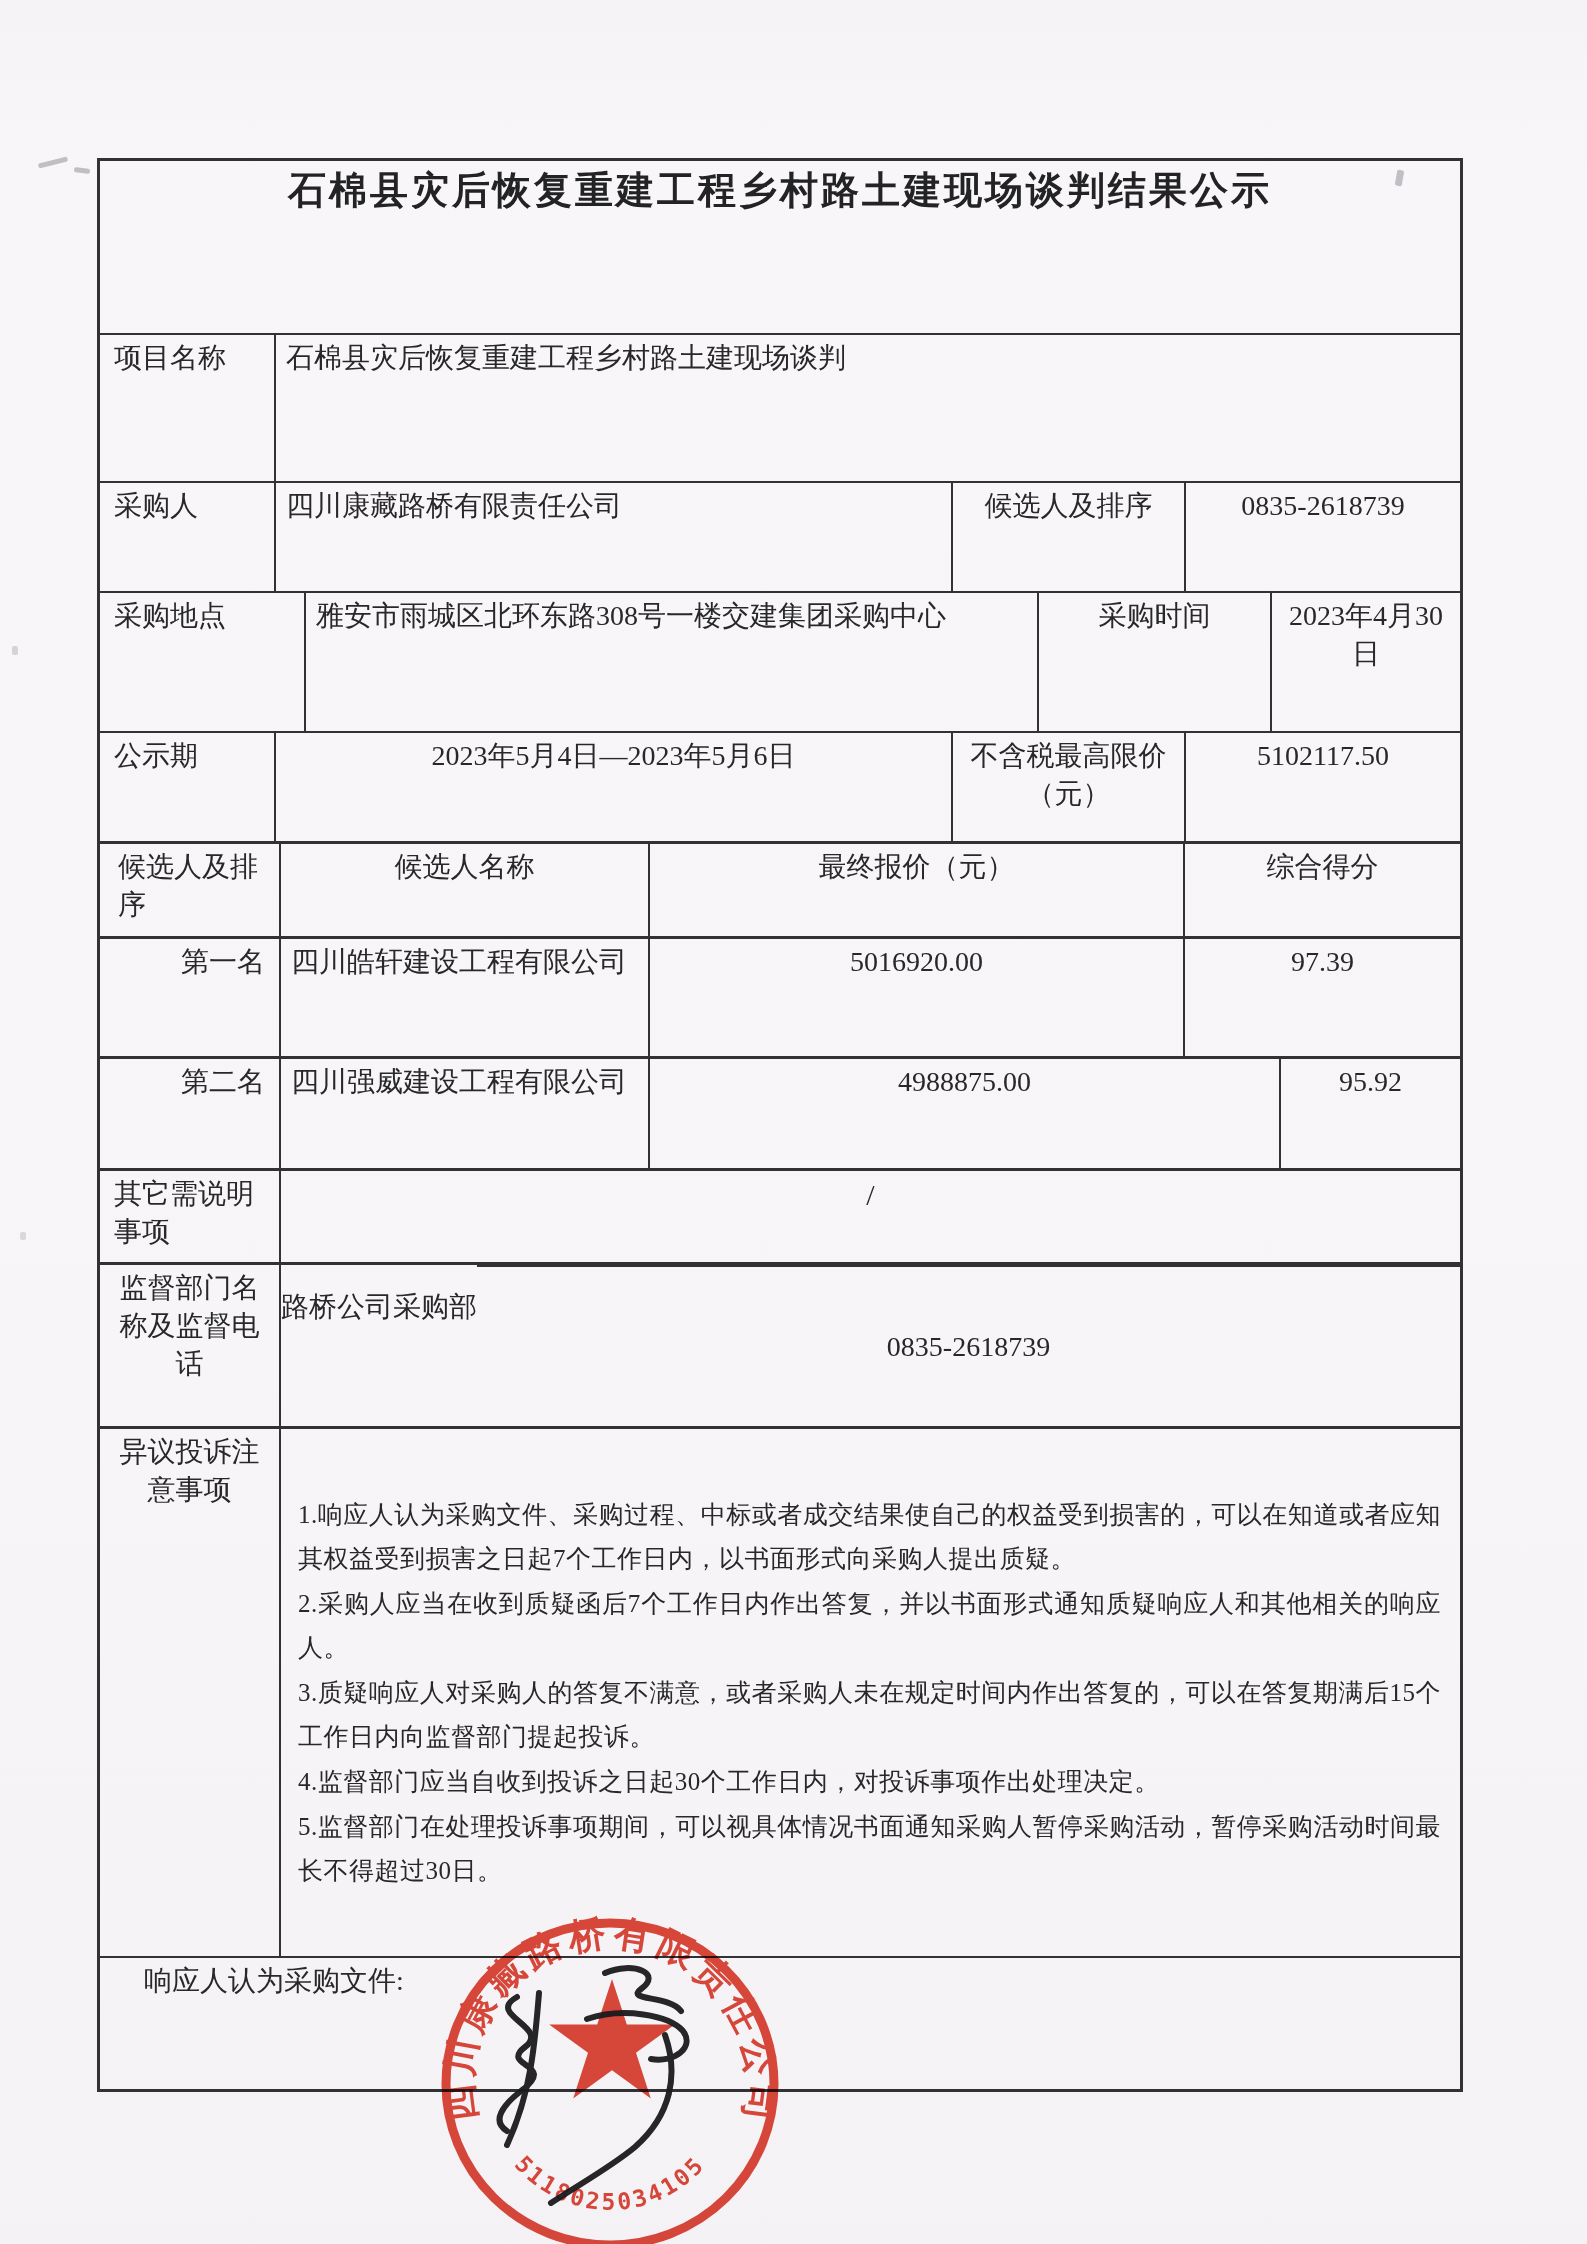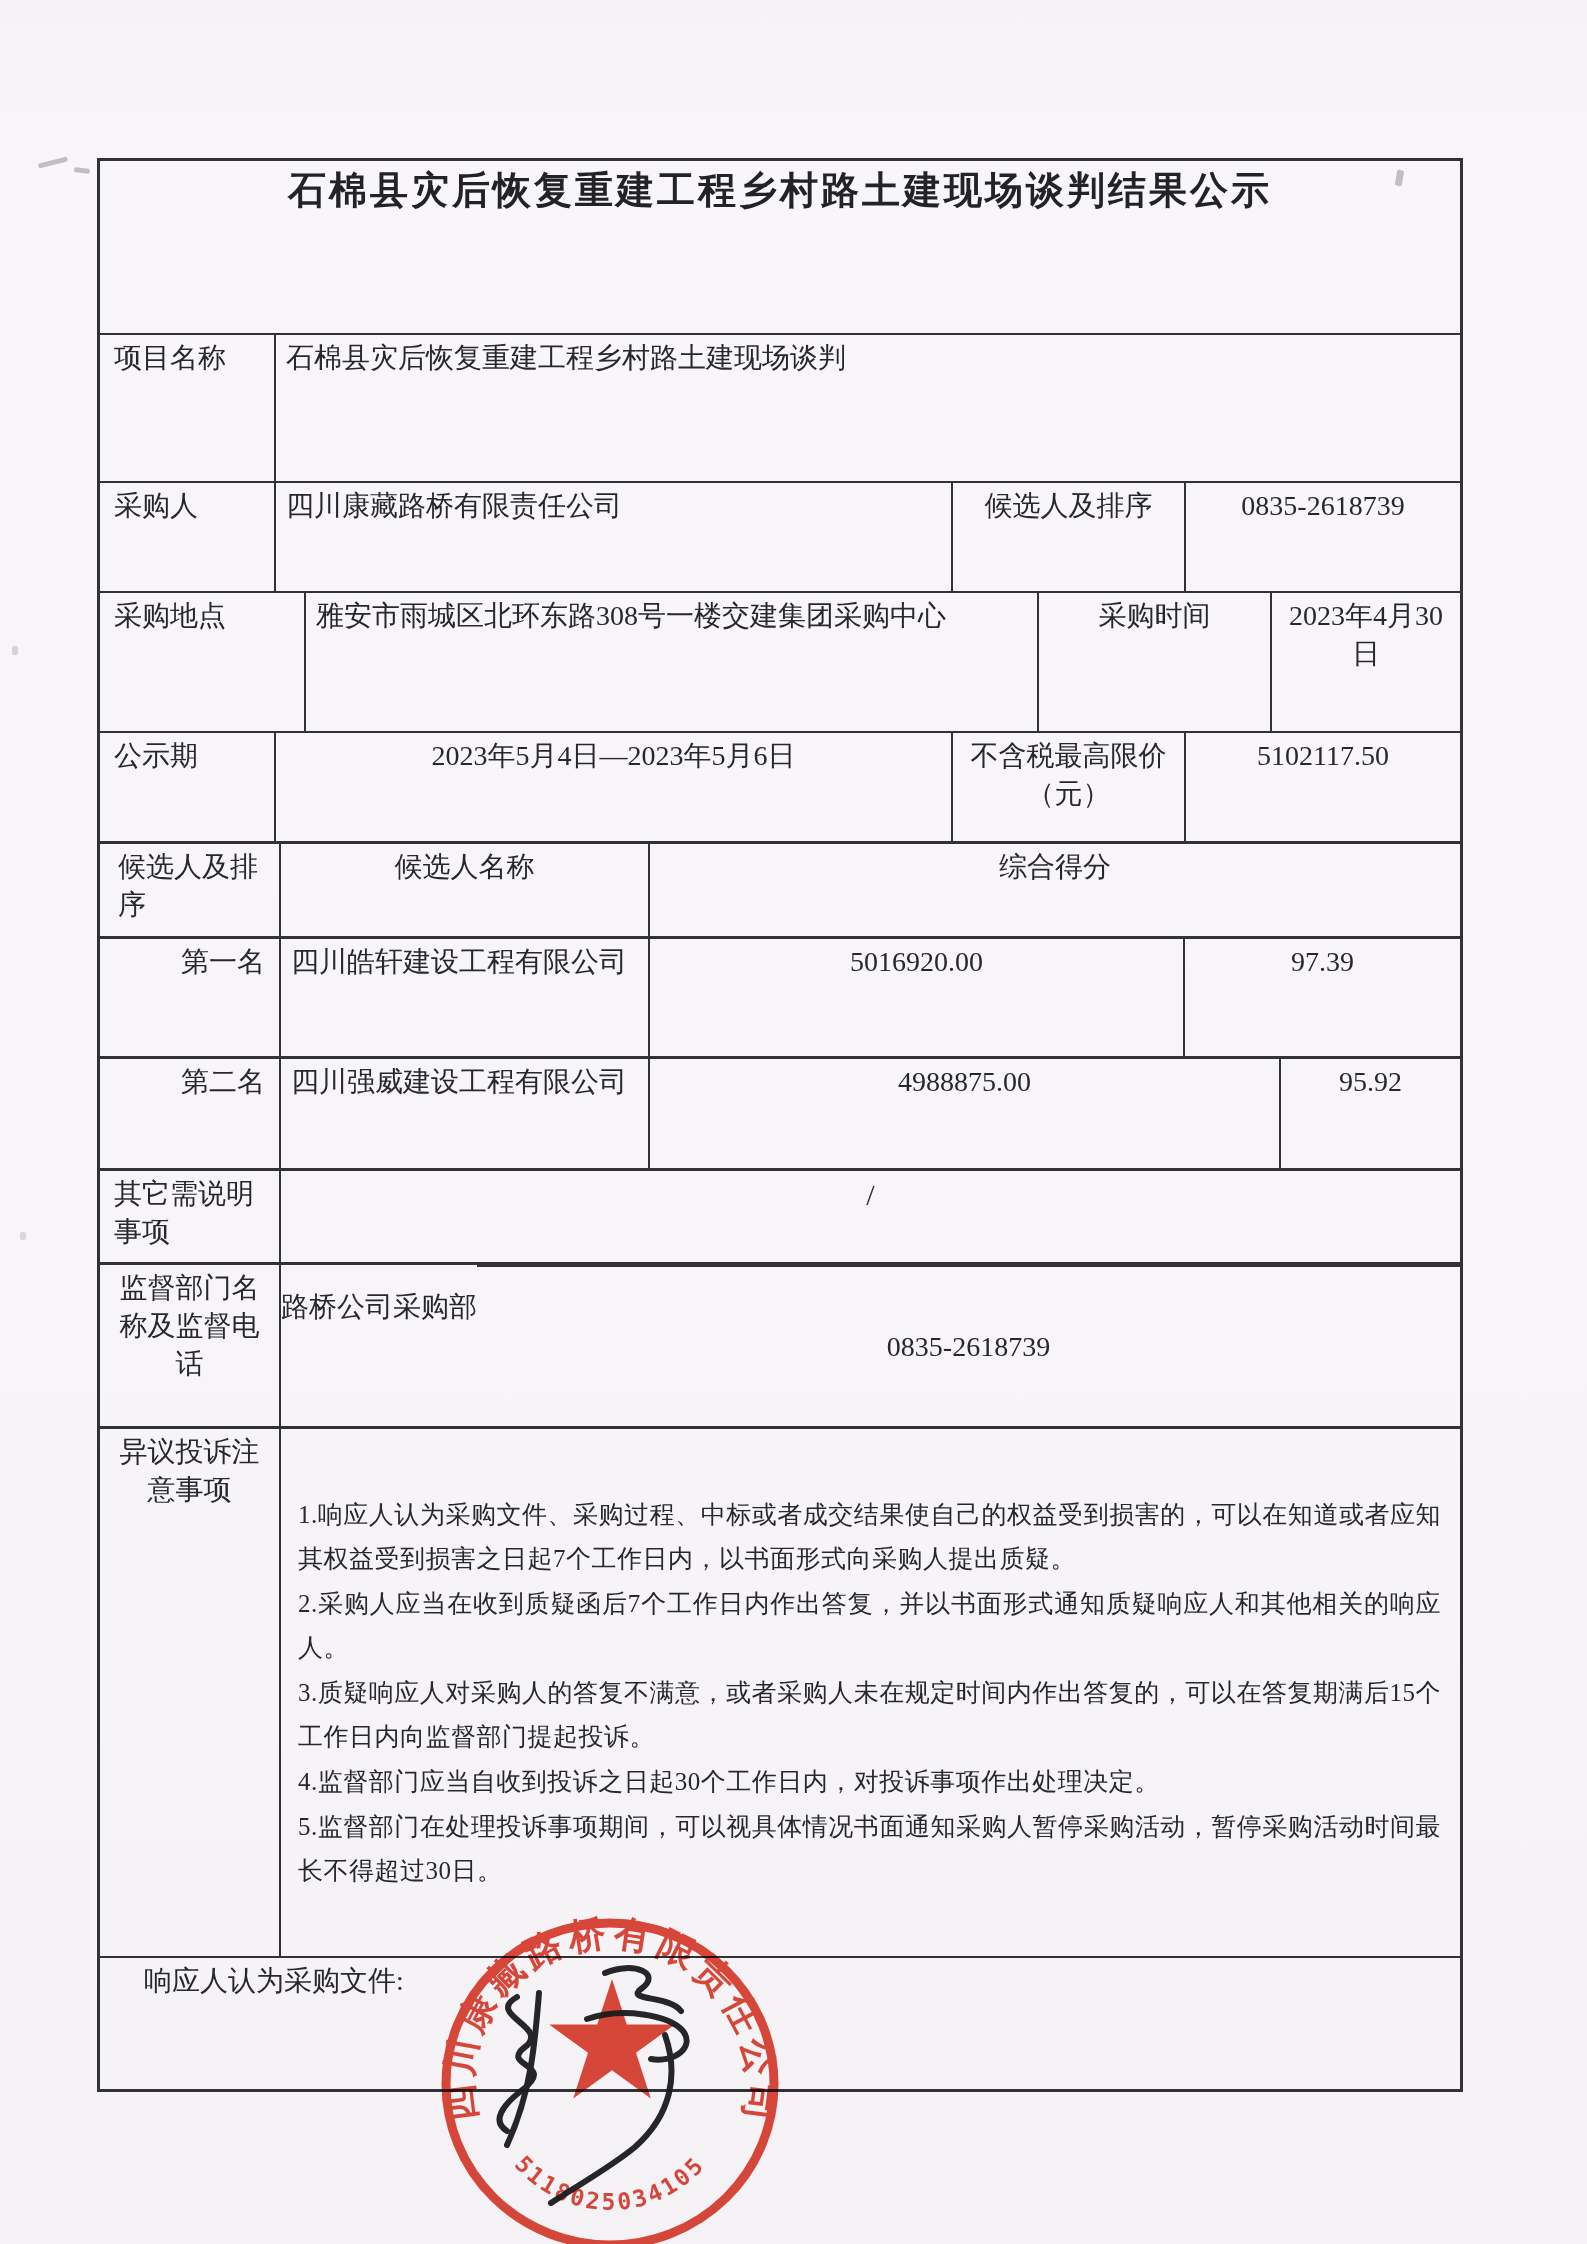--- a/index.html
+++ b/index.html
@@ -81,20 +81,21 @@
   <div class="row" style="height:110px">
     <div class="cell leftpad" style="width:174px">公示期</div>
     <div class="cell center" style="width:677px">2023年5月4日—2023年5月6日</div>
     <div class="cell center" style="width:233px;padding:4px 12px">不含税最高限价（元）</div>
     <div class="cell center flex1">5102117.50</div>
   </div>
 
   <div class="row heavy" style="height:95px">
     <div class="cell" style="width:179px;padding-left:18px">候选人及排序</div>
     <div class="cell center" style="width:369px">候选人名称</div>
+    <div class="cell center" style="width:535px">最终报价（元）</div>
     <div class="cell center flex1">综合得分</div>
   </div>
 
   <div class="row heavy" style="height:120px">
     <div class="cell right" style="width:179px">第一名</div>
     <div class="cell" style="width:369px">四川皓轩建设工程有限公司</div>
     <div class="cell center" style="width:535px">5016920.00</div>
     <div class="cell center flex1">97.39</div>
   </div>
 

